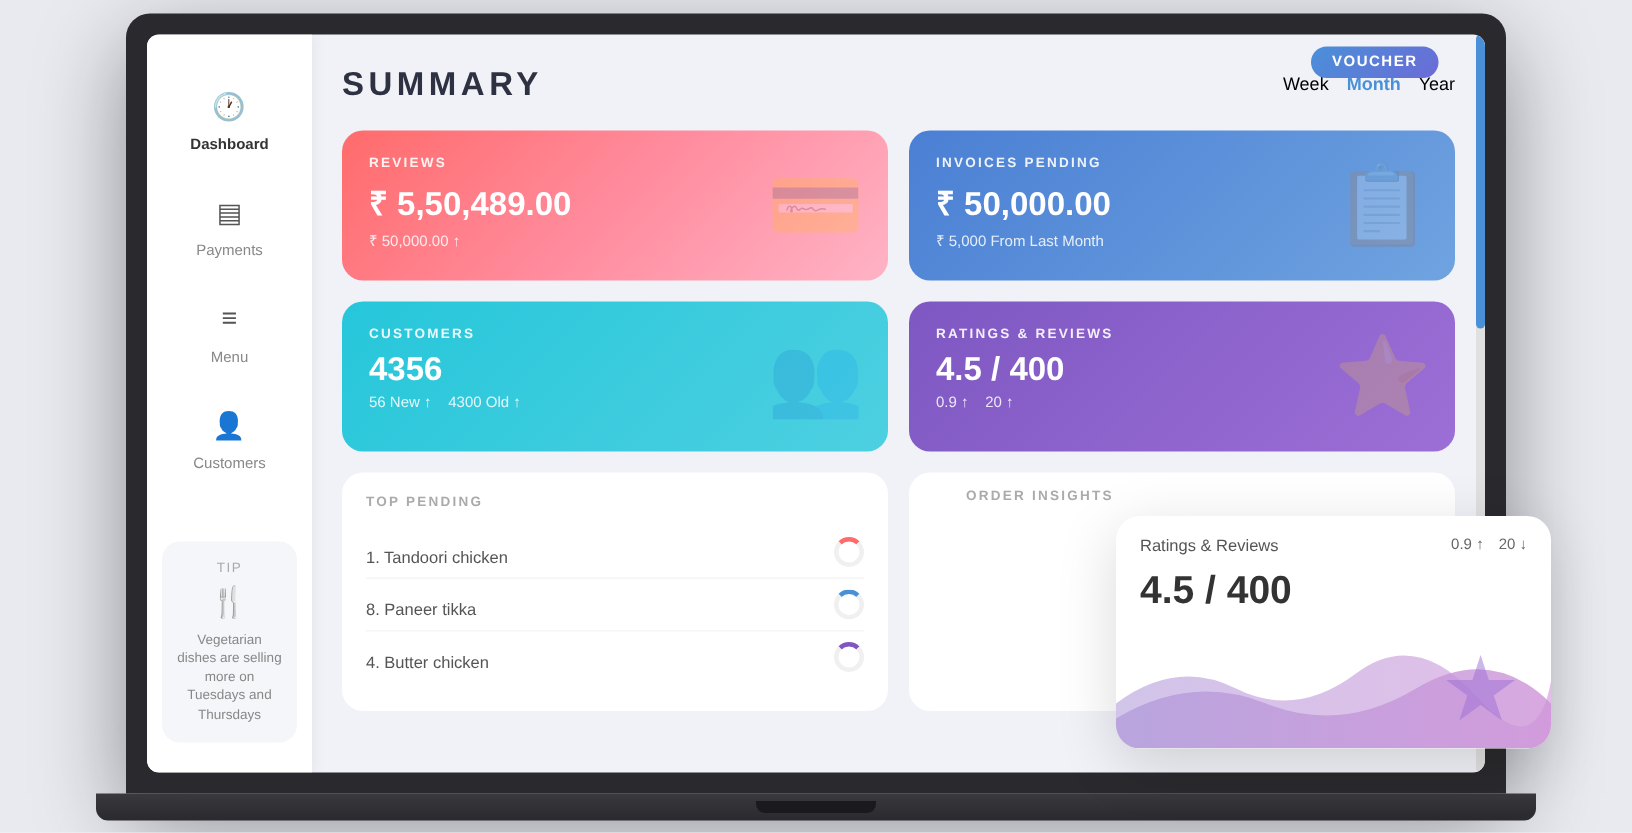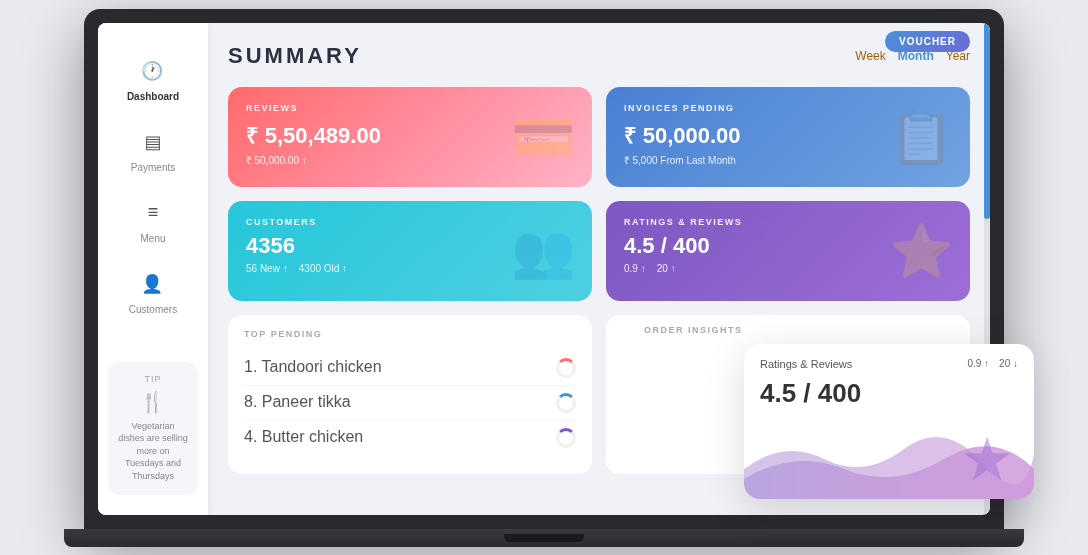--- a/index.html
+++ b/index.html
@@ -144,21 +144,21 @@
       letter-spacing: 3px;
     }
 
     .time-filter {
       display: flex;
       gap: 12px;
       font-size: 12px;
     }
 
     .time-btn {
-      color: #a16207;
+      color: #000000;
       cursor: pointer;
       font-size: 12px;
     }
 
     .time-btn.active {
       color: #4a90d9;
       font-weight: 600;
     }
 
     
@@ -238,24 +238,24 @@
     .bottom-card-title {
       font-size: 9px;
       font-weight: 700;
       letter-spacing: 1.5px;
       color: #aaa;
       margin-bottom: 12px;
     }
 
     .dish-item {
       display: flex;
-      align-items: flex-start;
+      align-items: flex-end;
       justify-content: space-between;
       padding: 7px 0;
-      font-size: 16px;
+      font-size: 11px;
       color: #555;
       border-bottom: 1px solid #f5f5f5;
     }
 
     .dish-item:last-child {
       border-bottom: none;
     }
 
     .dish-spinner {
       width: 20px;
@@ -315,21 +315,21 @@
       width: 100%;
       height: 40%;
       background: #4a90d9;
       border-radius: 3px;
     }
 
     
     .voucher-btn {
       position: absolute;
       top: 8px;
-      right: 20px;
+      right: 31px;
       background: linear-gradient(135deg, #4a90d9, #6b6bd6);
       color: #fff;
       border: none;
       border-radius: 20px;
       padding: 5px 14px;
       font-size: 10px;
       font-weight: 600;
       cursor: pointer;
       letter-spacing: 1px;
     }

